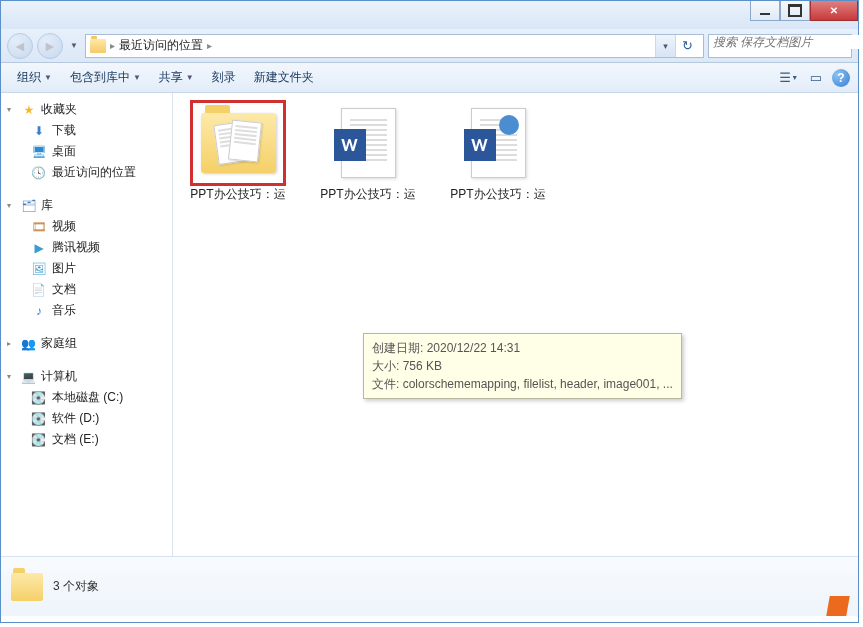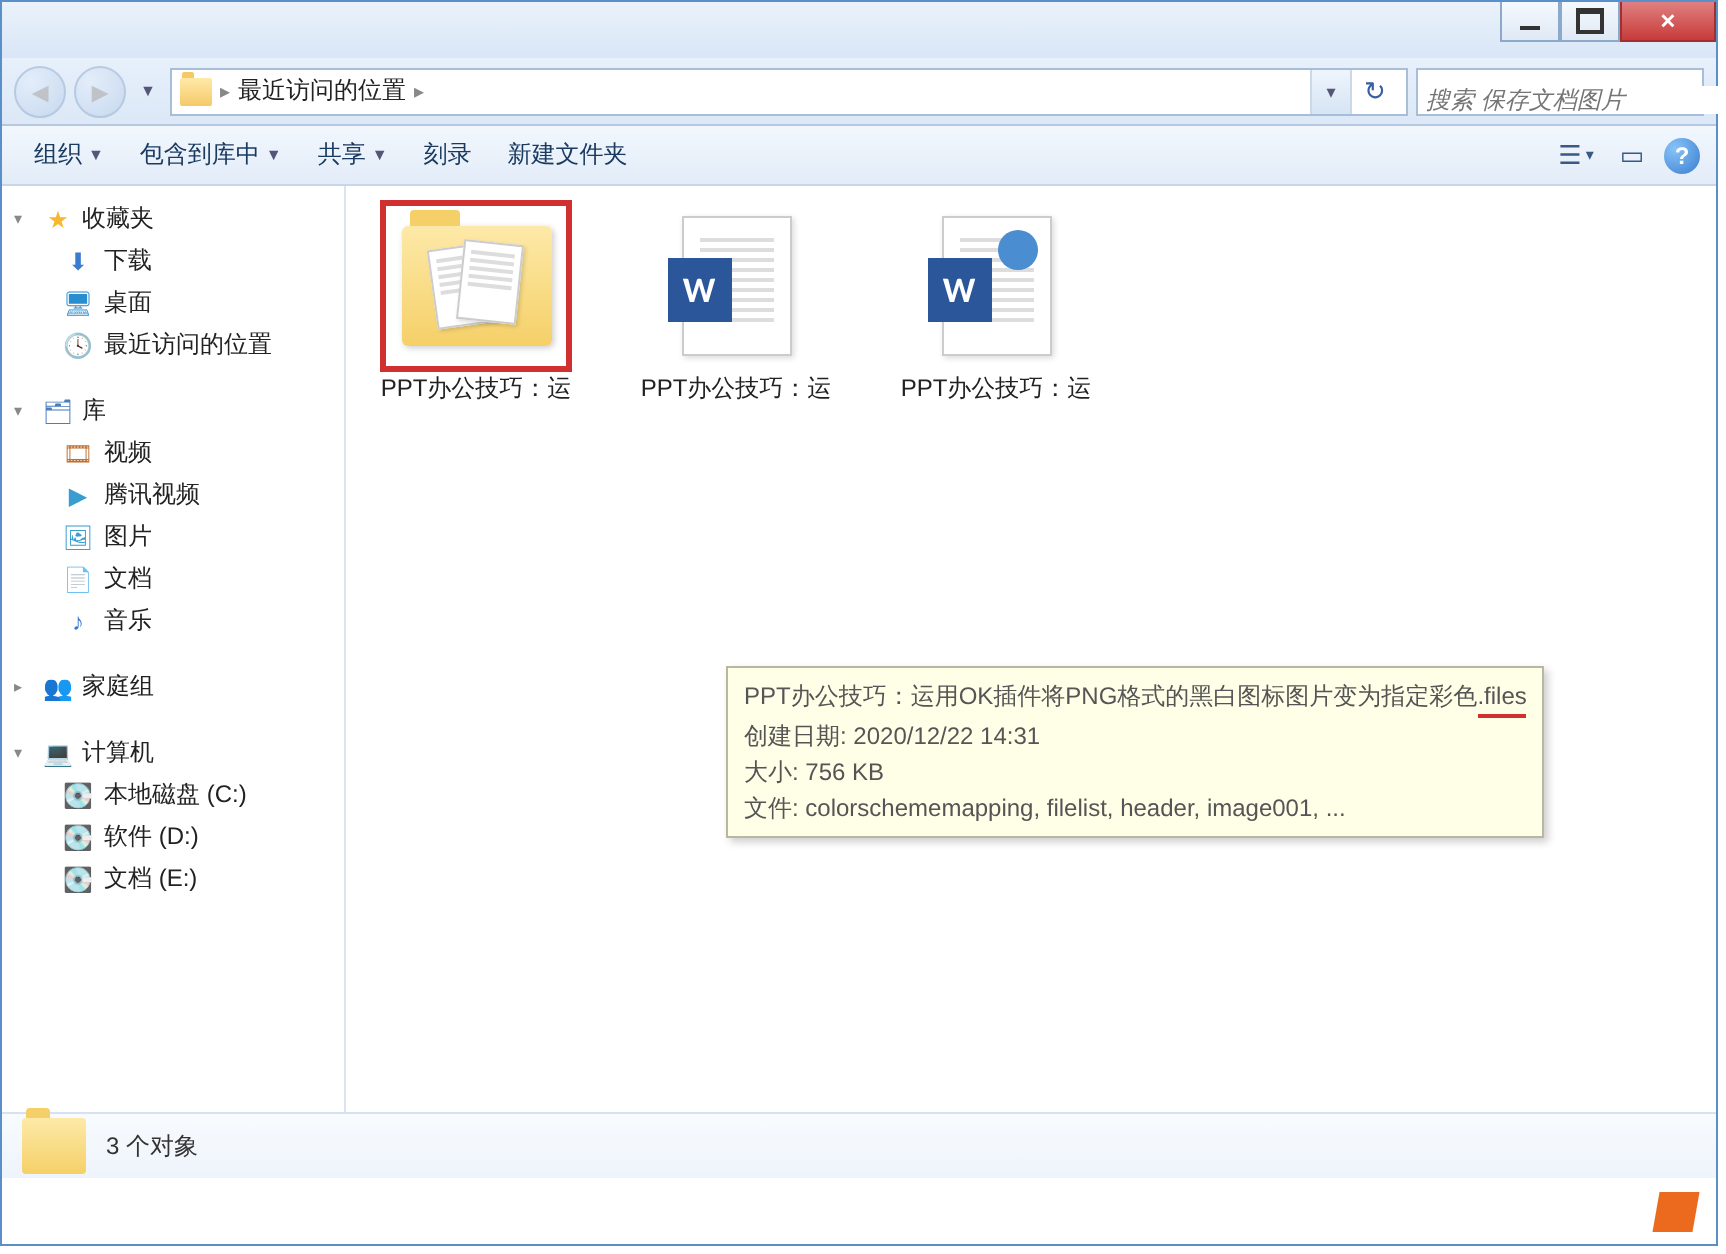--- a/index.html
+++ b/index.html
@@ -20,21 +20,21 @@
 .navbtn.disabled{opacity:0.6;color:#aaa;}
 .dropdown-tiny{width:14px;height:26px;display:flex;align-items:center;justify-content:center;color:#557;font-size:8px;}
 .address { flex:1; height:24px; border:1px solid #a8bdd8; background:#fff; display:flex; align-items:center; padding:0 4px; gap:4px;}
 .folder-ico{width:16px;height:14px;background:linear-gradient(#ffe9a8,#f5c968);border-radius:1px;position:relative;}
 .folder-ico::before{content:"";position:absolute;top:-3px;left:1px;width:6px;height:3px;background:#f5c968;border-radius:1px 1px 0 0;}
 .addr-sep{color:#888;font-size:10px;}
 .addr-text{font-size:12px;color:#222;}
 .addr-end{margin-left:auto;display:flex;align-items:center;}
 .addr-drop{width:20px;height:22px;border-left:1px solid #cbd8e8;display:flex;align-items:center;justify-content:center;color:#557;font-size:9px;background:linear-gradient(#eef5fd,#d6e4f4);}
 .addr-refresh{width:24px;height:22px;border-left:1px solid #cbd8e8;display:flex;align-items:center;justify-content:center;color:#3560a0;font-size:13px;}
-.searchbox{width:144px;height:24px;border:1px solid #a8bdd8;background:#fff;display:flex;align-items:flex-end;padding:0 4px;gap:4px;}
+.searchbox{width:144px;height:24px;border:1px solid #a8bdd8;background:#fff;display:flex;align-items:flex-start;padding:0 4px;gap:4px;}
 .searchbox input{border:none;outline:none;flex:1;font-size:12px;font-style:italic;color:#888;}
 .search-ico{color:#5a7fb5;font-size:13px;}
 
 .menubar { height:22px; display:flex; align-items:center; padding:0 8px; gap:14px; background:#f4f8fd; font-size:12px; border-bottom:1px solid #d7e2f0;}
 .menubar span{color:#222;}
 
 .toolbar { height:30px; display:flex; align-items:center; padding:0 8px; gap:2px; background:linear-gradient(#f2f7fd,#e2ecf8); border-bottom:1px solid #c8d6e9; font-size:12px;}
 .tbtn{padding:3px 8px;display:flex;align-items:center;gap:3px;color:#1a3a60;border-radius:2px;}
 .tbtn .chev{font-size:8px;color:#557;}
 .toolbar-right{margin-left:auto;display:flex;align-items:center;gap:4px;}
@@ -78,21 +78,21 @@
 .fdoc::after{content:"";position:absolute;top:4px;left:3px;right:3px;height:2px;background:#ddd;box-shadow:0 4px #ddd,0 8px #ddd,0 12px #ddd,0 16px #ddd;}
 .word-ico{width:55px;height:70px;background:#fff;border:1px solid #ccc;position:relative;box-shadow:1px 1px 3px rgba(0,0,0,0.15);}
 .word-ico::before{content:"";position:absolute;top:10px;left:8px;right:8px;height:2px;background:#ddd;box-shadow:0 5px #ddd,0 10px #ddd,0 15px #ddd,0 20px #ddd,0 25px #ddd,0 30px #ddd,0 35px #ddd,0 40px #ddd;}
 .word-badge{position:absolute;left:-8px;top:20px;width:32px;height:32px;background:#2b579a;color:#fff;display:flex;align-items:center;justify-content:center;font-size:18px;font-weight:bold;font-family:Calibri,sans-serif;}
 .word-globe{position:absolute;right:6px;top:6px;width:20px;height:20px;border-radius:50%;background:#4a8dd0;}
 .flabel{color:#222;line-height:1.3;word-break:break-all;text-align:center;}
 
 .tooltip{position:absolute;left:190px;top:240px;background:#ffffe8;border:1px solid #b8b8a0;padding:5px 8px;font-size:12px;color:#555;line-height:1.5;box-shadow:2px 2px 4px rgba(0,0,0,0.2);}
 .tooltip .redline{display:inline-block;border-bottom:2px solid #d03030;}
 
-.statusbar{height:33px;border-top:1px solid #d7e2f0;display:flex;align-items:center;padding:0 10px;gap:10px;background:linear-gradient(#f8fbfe,#eef4fb);}
+.statusbar{height:60px;border-top:1px solid #d7e2f0;display:flex;align-items:center;padding:0 10px;gap:10px;background:linear-gradient(#f8fbfe,#eef4fb);}
 .sb-folder{width:32px;height:28px;background:linear-gradient(#fde9a8,#f5d068);border-radius:2px;position:relative;}
 .sb-folder::before{content:"";position:absolute;top:-5px;left:2px;width:12px;height:5px;background:#f5d068;border-radius:2px 2px 0 0;}
 .sb-text{font-size:12px;color:#333;}
 
 .watermark{position:absolute;right:10px;bottom:6px;font-size:16px;font-weight:bold;color:#1a5fa8;display:flex;align-items:center;gap:4px;}
 .watermark .o{width:20px;height:20px;background:#eb6a1e;display:inline-block;transform:skew(-10deg);}
 .watermark .sub{font-size:12px;color:#eb6a1e;font-weight:normal;}
 </style>
 </head>
 <body>
@@ -256,21 +256,20 @@
             <div class="word-ico">
                 <div class="word-globe"></div>
                 <div class="word-badge">W</div>
               </div>
           </div>
           <div class="flabel">PPT办公技巧：运</div>
         </div>
       </div>
 
       <div class="tooltip">
-        <div><span>PPT办公技巧：运用OK插件将PNG格式的黑白图标图片变为指定彩色</span><span class="redline">.files</span></div>
         <div>创建日期: 2020/12/22 14:31</div>
         <div>大小: 756 KB</div>
         <div>文件: colorschememapping, filelist, header, image001, ...</div>
       </div>
     </div>
   </div>
 
   <div class="statusbar">
     <div class="sb-folder"></div>
     <div class="sb-text">3 个对象</div>

